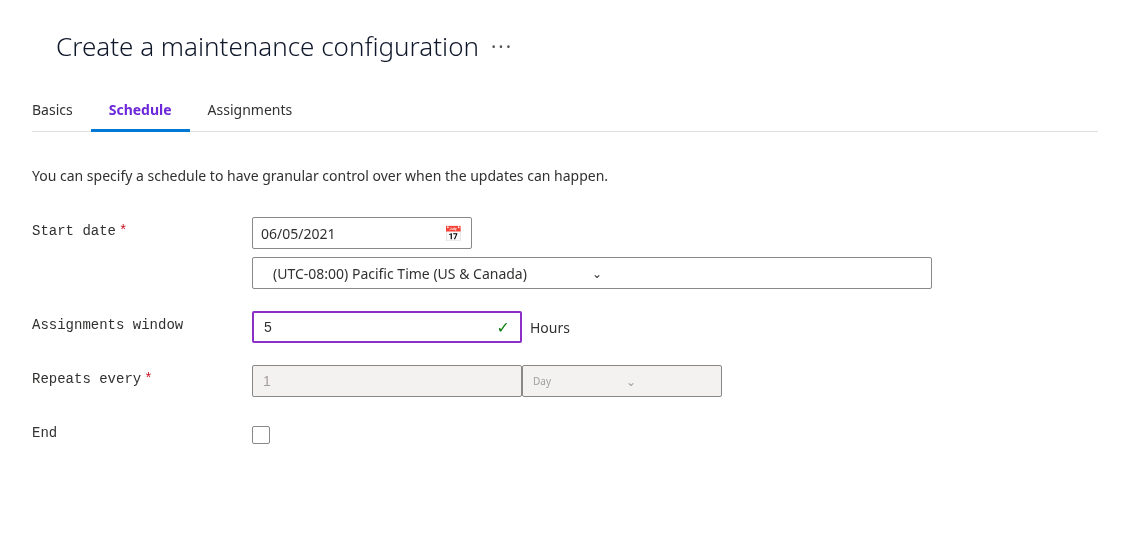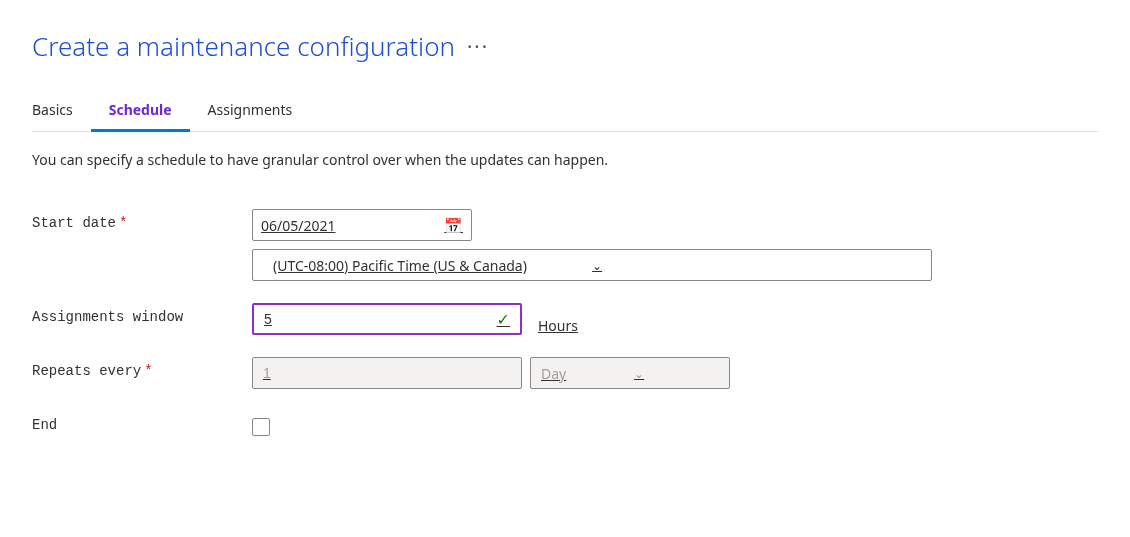--- a/index.html
+++ b/index.html
@@ -17,34 +17,35 @@
     }
     .page-title-row {
       display: flex;
       align-items: center;
       gap: 12px;
       margin-bottom: 28px;
     }
     .page-title {
       font-size: 26px;
       font-weight: 300;
-      color: #1d4ed8;
+      color: #0f172a;
+      margin-left: 24px;
     }
     .more-icon {
       font-size: 20px;
       color: #555;
       letter-spacing: 2px;
       cursor: pointer;
     }
     
     .tabs {
       display: flex;
       align-items: flex-end;
       border-bottom: 1px solid #e0e0e0;
-      margin-bottom: 18px;
+      margin-bottom: 34px;
       gap: 0;
     }
     .tab {
       padding: 8px 18px 10px 18px;
       cursor: pointer;
       font-size: 14px;
       color: #323130;
       border-bottom: 3px solid transparent;
       margin-bottom: -1px;
       white-space: nowrap;
@@ -52,21 +53,21 @@
     .tab:first-child { padding-left: 0; }
     .tab.active {
       font-weight: 700;
       border-bottom: 3px solid #0078d4;
       color: #6d28d9;
     }
     
     .description {
       color: #323130;
       font-size: 14px;
-      margin-bottom: 40px;
+      margin-bottom: 32px;
     }
     
     .form-row {
       display: flex;
       align-items: flex-start;
       margin-bottom: 22px;
     }
     .form-label {
       width: 220px;
       min-width: 220px;
@@ -80,23 +81,21 @@
       margin-left: 3px;
     }
     .form-controls {
       display: flex;
       flex-direction: column;
       gap: 8px;
       flex: 1;
     }
     .form-controls-row {
       display: flex;
-      align-items: flex-end;
-      gap: 8px;
-      text-decoration: underline;
+      align-items: center;
     }
     
     .input-text {
       border: 1px solid #8a8886;
       border-radius: 2px;
       padding: 5px 10px;
       font-size: 14px;
       color: #323130;
       background: #fff;
       height: 32px;
@@ -191,21 +190,21 @@
       border-radius: 2px;
       background: #f3f2f1;
       height: 32px;
       padding: 0 10px;
       width: 200px;
       cursor: not-allowed;
       gap: 8px;
     }
     .repeats-unit span {
       flex: 1;
-      font-size: 14px;
+      font-size: 10px;
       color: #a19f9d;
     }
     .repeats-unit .chevron {
       font-size: 12px;
       color: #a19f9d;
     }
     
     .checkbox-container {
       display: flex;
       align-items: center;

